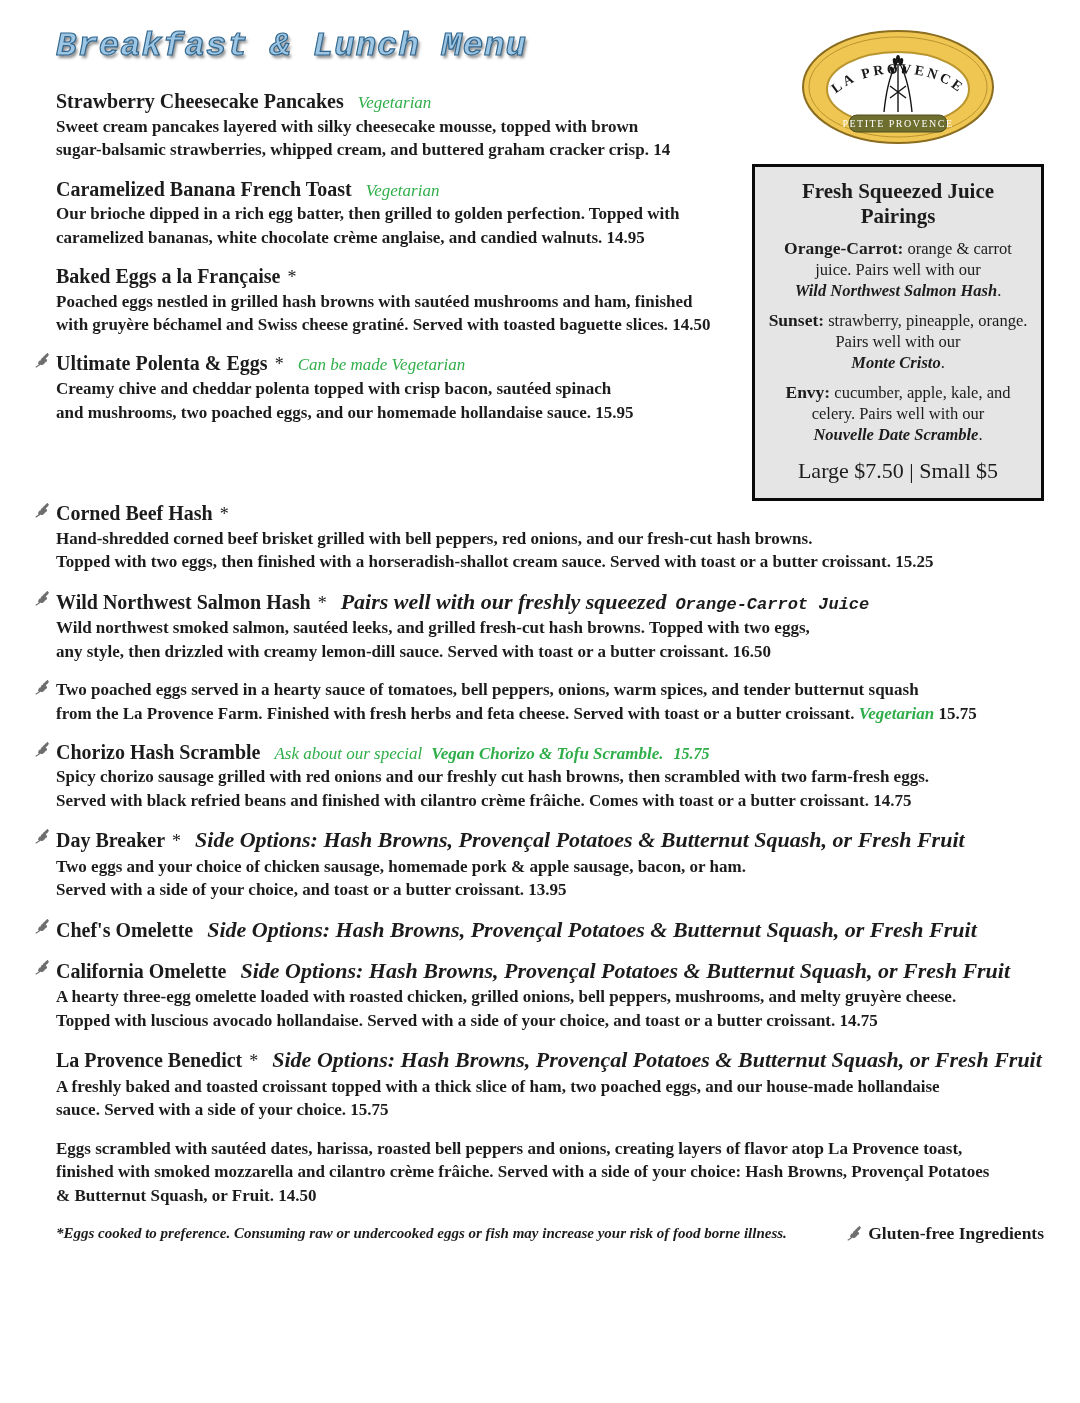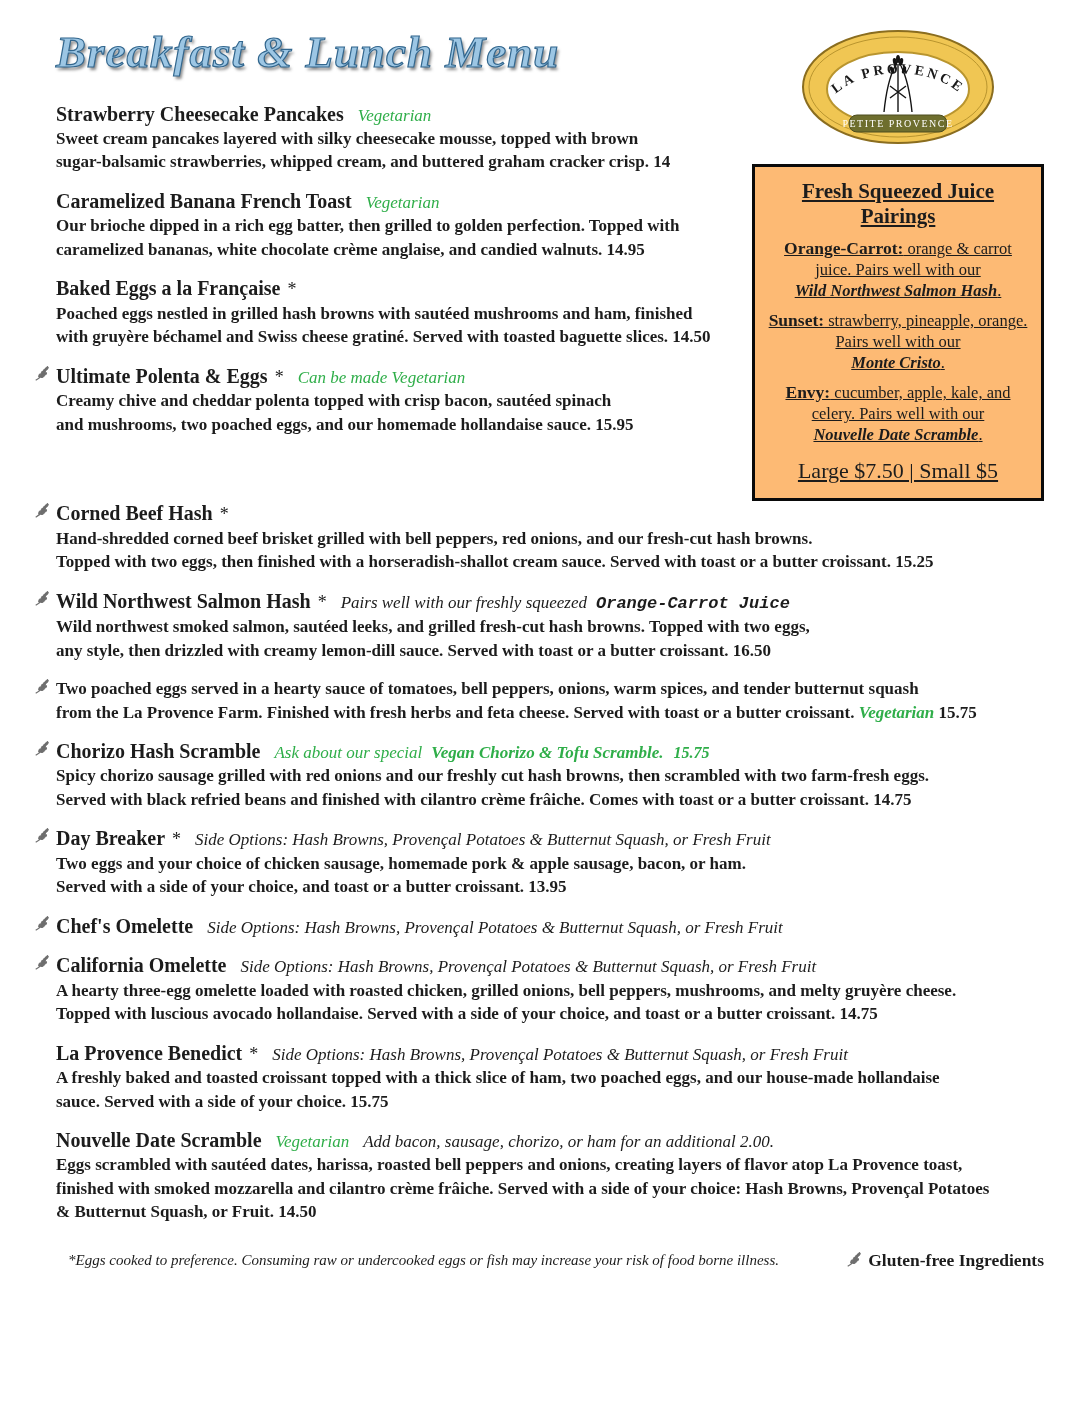--- a/index.html
+++ b/index.html
@@ -5,64 +5,63 @@
   * { box-sizing: border-box; }
   html,body { margin:0; padding:0; }
   body {
     width:1080px; height:1403px; background:#ffffff; overflow:hidden;
     font-family:"Liberation Serif", serif; color:#1c1c1c;
   }
   .page { padding:26px 36px 18px 56px; height:100%; position:relative; }
 
   
   .title {
-    font-family:Liberation Serif, serif; font-style:italic; font-weight:700;
-    font-size:45px; line-height:1.1; margin:2px 0 24px 0; letter-spacing:1px;
+    font-family:Liberation Mono, monospace; font-style:italic; font-weight:700;
+    font-size:34px; line-height:1.1; margin:2px 0 24px 0; letter-spacing:1px;
     color:var(--title_blue,#9cc6e4);
     -webkit-text-stroke:1.2px #33678e;
     text-shadow:2px 3px 3px rgba(110,110,110,.8);
   }
 
   
   .right-col { float:right; width:292px; margin-left:12px; }
   .logo-wrap { text-align:center; margin:2px 0 14px 0; }
 
   .juice-box {
-    border:3px solid #0a0a0a; background:#fdba74; padding:10px 10px 14px 10px;
+    border:3px solid #0a0a0a; background:#e5e5e5; padding:10px 10px 14px 10px;
     text-align:center;
-    text-decoration:underline;
   }
   .jb-title { font-size:21px; font-weight:700; margin:2px 0 6px 0; }
   .jb-entry { margin:9px 0 0 0; font-size:16.5px; line-height:1.25; }
   .jb-name { font-weight:700; font-size:17.5px; }
   .jb-pair-line { display:block; }
   .jb-pair { font-weight:700; font-style:italic; }
   .jb-sizes { margin:13px 0 0 0; font-size:22px; }
 
   
   .menu { }
   .item { margin:0 0 15px 0; position:relative; }
   .item.clear { clear:right; }
   .item-head { font-size:20px; line-height:1.2; }
   .item-name { font-weight:700; }
   .star { margin-left:2px; font-size:18px; }
   .note-green { color:var(--vegetarian_green,#2fae49); font-style:italic; margin-left:9px; font-size:17px; }
   .note-green-b { color:var(--vegetarian_green,#2fae49); font-style:italic; font-weight:700; margin-left:4px; font-size:17px; }
   .note-green-p { color:var(--vegetarian_green,#2fae49); font-style:italic; font-weight:700; margin-left:5px; font-size:16px; }
-  .note-it { font-style:italic; margin-left:9px; font-size:17px; }
+  .note-it { font-style:italic; margin-left:9px; font-size:22px;font-weight:bold; }
   .note-it-b { font-style:italic; font-weight:700; margin-left:4px; font-size:17px;font-family:Liberation Mono, monospace; }
   .item-desc { font-size:17px; line-height:1.38; margin-top:1px;font-weight:bold; }
   .pre { white-space:pre-line; }
   .desc-veg { color:var(--vegetarian_green,#2fae49); font-style:italic; }
 
   .wheat-ic { position:absolute; left:-23px; top:1px; width:18px; height:18px; }
 
   
   .footer { clear:both; display:flex; justify-content:space-between; align-items:center; margin-top:16px; }
-  .disclaimer { font-style:italic; font-size:15px; margin:12px; }
+  .disclaimer { font-style:italic; font-size:15px; margin:0;font-weight:bold; }
   .gf-legend { margin:0; font-size:17.5px; font-weight:700; display:flex; align-items:center; gap:5px; }
   .gf-legend .w { width:18px; height:18px; }
 </style>
 </head>
 <body>
 
 <svg width="0" height="0" style="position:absolute" aria-hidden="true">
   <symbol id="wheat-sym" viewBox="0 0 20 20">
     <g stroke="#6e6e6e" fill="#6e6e6e" stroke-width="1">
       <path d="M3 17 Q10 13 16 3" fill="none" stroke-width="1.3"></path>
@@ -261,25 +260,20 @@
       <div class="item-head">
         <span class="item-name">La Provence Benedict</span>
         <span class="star">*</span>
         <span class="note-it">Side Options: Hash Browns, Provençal Potatoes &amp; Butternut Squash, or Fresh Fruit</span>
       </div>
       <div class="item-desc pre">A freshly baked and toasted croissant topped with a thick slice of ham, two poached eggs, and our house-made hollandaise
 sauce.  Served with a side of your choice.  15.75</div>
     </div>
 
     <div class="item">
-      <div class="item-head">
-        <span class="item-name">Nouvelle Date Scramble</span>
-        <span class="note-green">Vegetarian</span>
-        <span class="note-it">Add bacon, sausage, chorizo, or ham for an additional 2.00.</span>
-      </div>
       <div class="item-desc pre">Eggs scrambled with sautéed dates, harissa, roasted bell peppers and onions, creating layers of flavor atop La Provence toast,
 finished with smoked mozzarella and cilantro crème frâiche.  Served with a side of your choice: Hash Browns, Provençal Potatoes
 &amp; Butternut Squash, or Fruit. 14.50</div>
     </div>
 
   </section>
 
   <footer class="footer">
     <p class="disclaimer">*Eggs cooked to preference.  Consuming raw or undercooked eggs or fish may increase your risk of food borne illness.</p>
     <p class="gf-legend">

